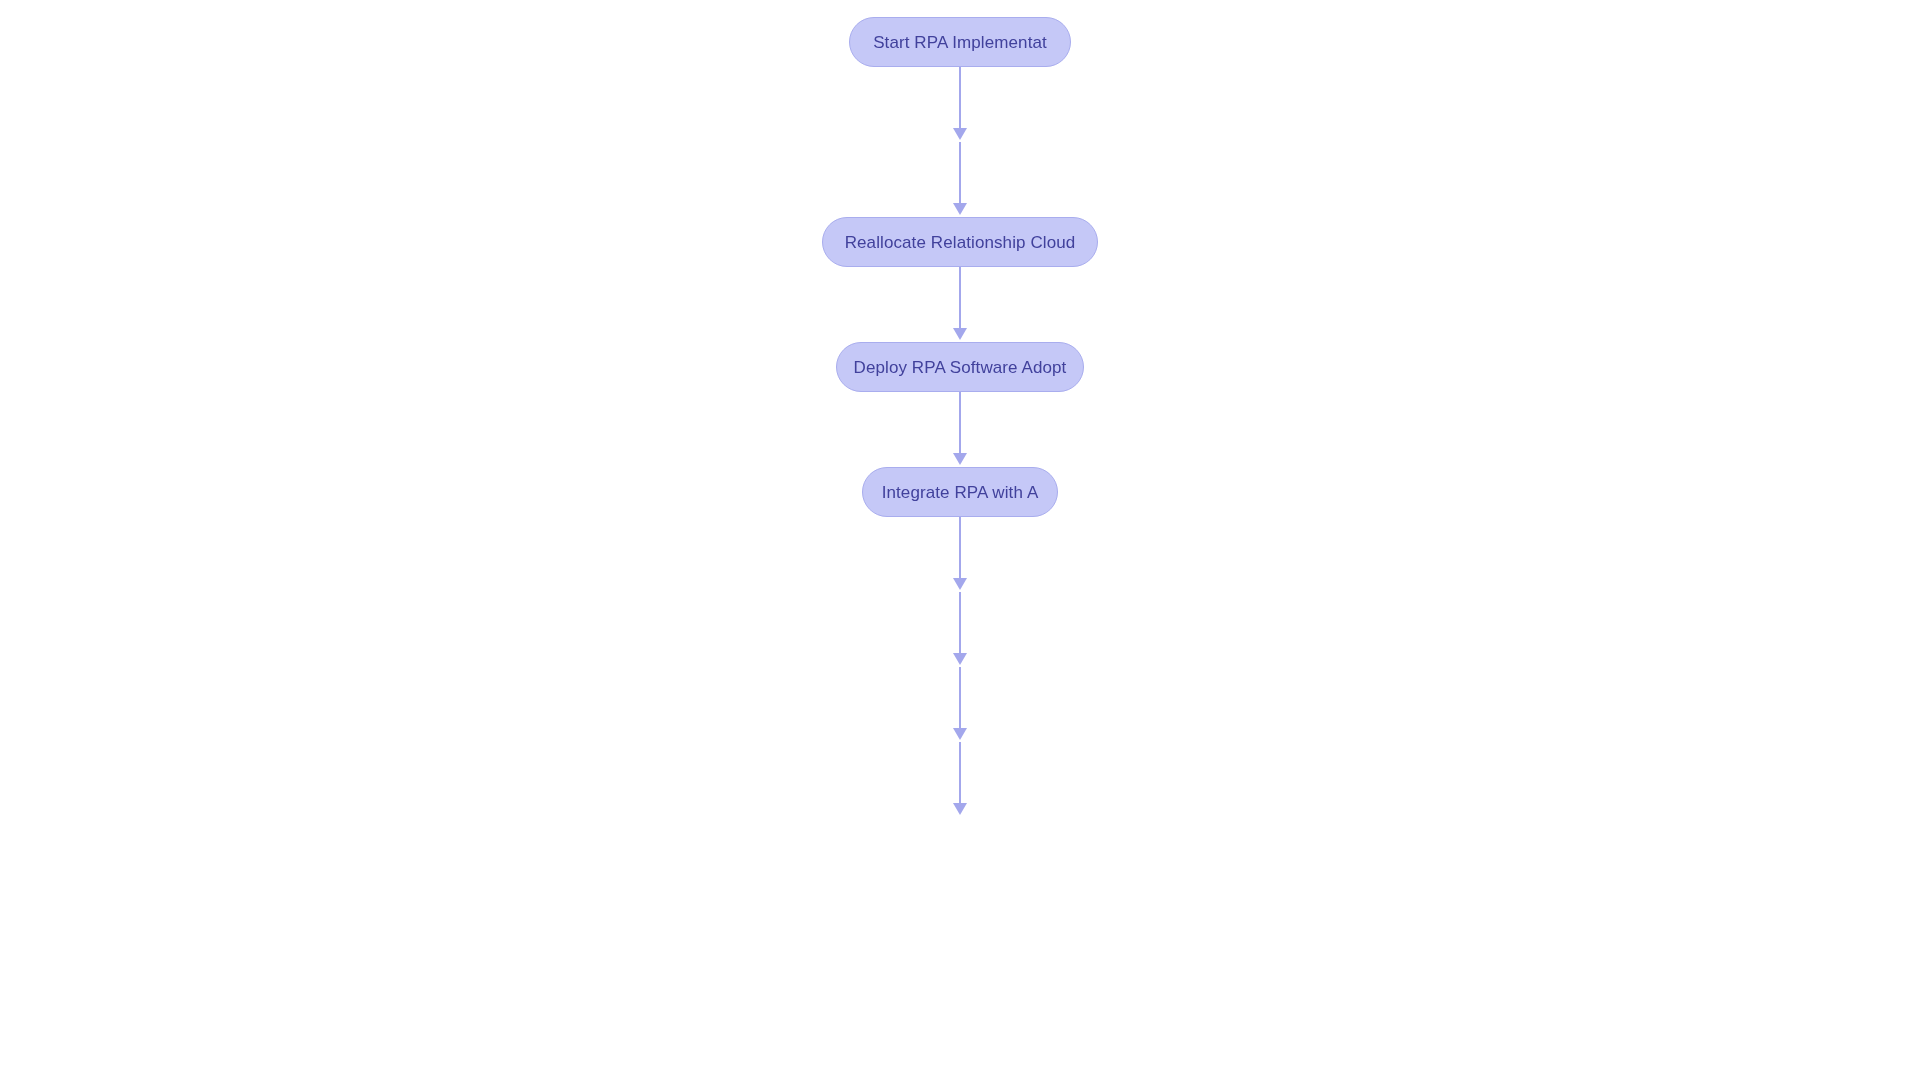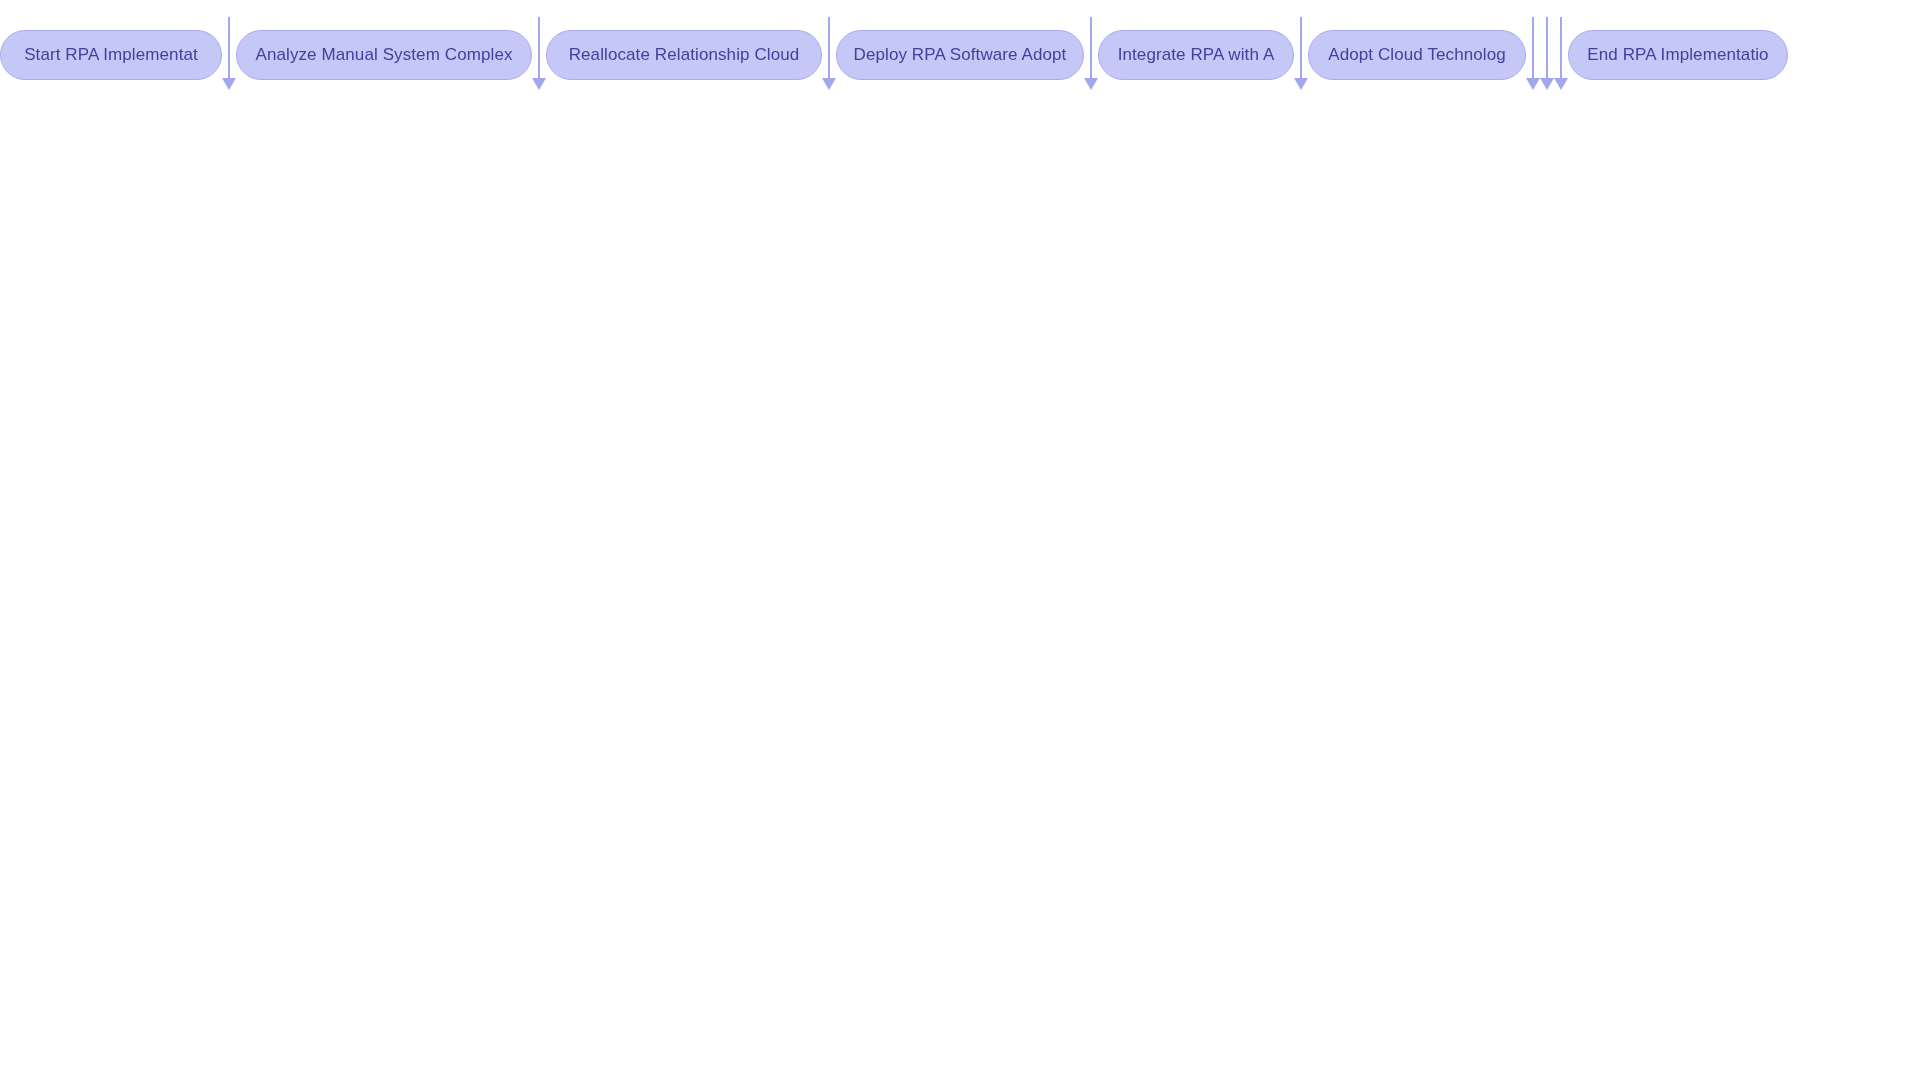--- a/index.html
+++ b/index.html
@@ -20,20 +20,21 @@
     height: 1080px;
     background: #ffffff;
   }
 
   .flow-column {
     position: absolute;
     left: 0;
     top: 0;
     width: 1920px;
     display: flex;
+    flex-direction: column;
     align-items: center;
   }
 
   
   .node {
     position: relative;
     height: 50px;
     box-sizing: border-box;
     background: #c5c8f7;
     border: 1px solid #a9adee;
@@ -102,23 +103,20 @@
   <div class="flow-column" style="top:17px;">
 
     <div class="node w-start">
       <span class="node-label">Start RPA Implementat</span>
     </div>
     <div class="connector">
       <div class="line"></div>
       <div class="arrowhead"></div>
     </div>
 
-    <div class="node w-analyze">
-      <span class="node-label">Analyze Manual System Complex</span>
-    </div>
     <div class="connector">
       <div class="line"></div>
       <div class="arrowhead"></div>
     </div>
 
     <div class="node w-reallocate">
       <span class="node-label">Reallocate Relationship Cloud</span>
     </div>
     <div class="connector">
       <div class="line"></div>
@@ -134,36 +132,30 @@
     </div>
 
     <div class="node w-integrate">
       <span class="node-label">Integrate RPA with A</span>
     </div>
     <div class="connector">
       <div class="line"></div>
       <div class="arrowhead"></div>
     </div>
 
-    <div class="node w-adopt">
-      <span class="node-label">Adopt Cloud Technolog</span>
-    </div>
     <div class="connector">
       <div class="line"></div>
       <div class="arrowhead"></div>
     </div>
 
     <div class="connector">
       <div class="line"></div>
       <div class="arrowhead"></div>
     </div>
 
     <div class="connector">
       <div class="line"></div>
       <div class="arrowhead"></div>
     </div>
 
-    <div class="node w-end">
-      <span class="node-label">End RPA Implementatio</span>
-    </div>
 
   </div>
 </div>
 
 </body></html>

